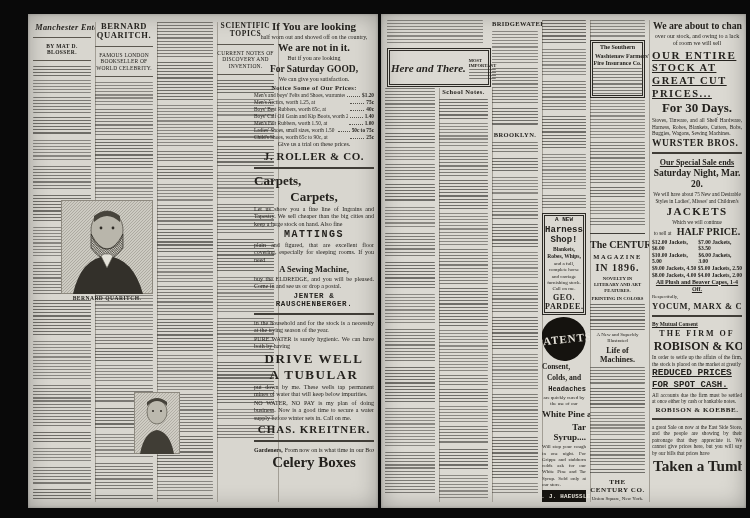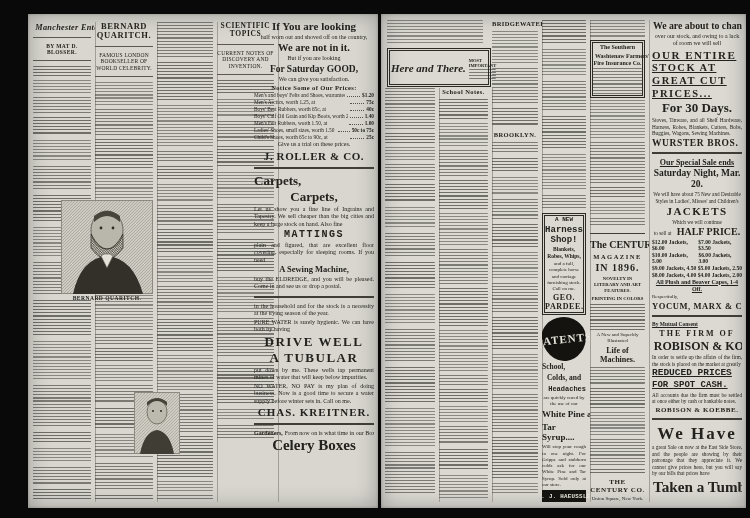--- a/index.html
+++ b/index.html
@@ -228,20 +228,21 @@
       </div>
       <div class="adrule thick"></div>
       <div style="display:flex;flex-direction:column;gap:1px;">
         <div class="big" style="font-size:13px;text-align:left;">Carpets,</div>
         <div class="big" style="font-size:13px;">Carpets,</div>
         <div class="smalljust">Let us show you a fine line of Ingrains and Tapestry.  We sell cheaper than the big cities and keep a large stock on hand.  Also fine</div>
         <div class="big sans caps" style="font-size:10px">MATTINGS</div>
         <div class="smalljust">plain and figured, that are excellent floor covering, especially for sleeping rooms.  If you need</div>
         <div class="big" style="font-size:8.5px">A Sewing Machine,</div>
         <div class="smalljust">buy the ELDREDGE, and you will be pleased.  Come in and see us or drop a postal.</div>
+        <div class="sig sans" style="font-size:7.5px">JENTER &amp; RAUSCHENBERGER.</div>
       </div>
       <div class="adrule thick"></div>
       <div style="display:flex;flex-direction:column;gap:1px;">
         <div class="smalljust">in the household and for the stock is a necessity at the trying season of the year.</div>
         <div class="smalljust">PURE WATER is surely hygienic.  We can have both by having</div>
         <div class="big caps" style="font-size:13px">DRIVE WELL</div>
         <div class="big caps" style="font-size:13px">A TUBULAR</div>
         <div class="smalljust">put down by me.  These wells tap permanent mines of water that will keep below impurities.</div>
         <div class="smalljust">NO WATER, NO PAY is my plan of doing business.  Now is a good time to secure a water supply before winter sets in.  Call on me.</div>
         <div class="sig" style="font-size:11px;letter-spacing:1px">CHAS. KREITNER.</div>
@@ -344,26 +345,26 @@
       <div class="box" style="padding:3px 2px;display:flex;flex-direction:column;gap:1px;flex:0 0 auto;">
         <div class="big sans" style="font-size:6px">A NEW</div>
         <div class="big sans" style="font-size:9px">Harness Shop!</div>
         <div class="small" style="font-size:5.5px;font-weight:bold">Blankets, Robes, Whips,</div>
         <div class="small" style="font-size:5px">and a full, complete horse and carriage furnishing stock.  Call on me.</div>
         <div class="sig" style="font-size:8px">GEO. PARDEE.</div>
       </div>
       <div class="blackblock" style="height:44px;border-radius:48% 52% 50% 50%/42% 46% 54% 58%;transform:rotate(-6deg);flex:0 0 auto;">
         <span style="font-size:11px;font-weight:bold;letter-spacing:1px;">PATENTS</span>
       </div>
-      <div class="big" style="font-size:7.5px;text-align:left">School,</div>
+      <div class="big" style="font-size:7.5px;text-align:left">Consent,</div>
       <div class="big" style="font-size:7.5px">Colds, and</div>
       <div class="big sans" style="font-size:7px;text-align:right">Headaches</div>
       <div class="small" style="font-size:5px">are quickly cured by the use of our</div>
       <div class="big" style="font-size:9px;text-align:left;white-space:nowrap;">White Pine and</div>
-      <div class="big" style="font-size:9px;text-align:left">Tar Syrup....</div>
+      <div class="big" style="font-size:9px;text-align:right">Tar Syrup....</div>
       <div class="smalljust" style="font-size:5px">Will stop your cough in one night.  For Grippe and stubborn colds ask for our White Pine and Tar Syrup.  Sold only at our store.</div>
       <div class="blackblock sans" style="height:12px;flex:0 0 auto;">
         <span style="font-size:5.8px;font-weight:bold;letter-spacing:.3px;white-space:nowrap;">GEO. J. HAEUSSLER.</span>
       </div>
     </div>
 
     <div class="col vr" style="left:209px;top:6px;bottom:6px;width:55px;gap:2px;">
       <div class="ft d2" style="height:18px;flex:0 0 auto;"></div>
       <div class="box" style="padding:3px 2px;display:flex;flex-direction:column;gap:1px;flex:0 0 auto;">
         <div class="big" style="font-size:6px">The Southern</div>
@@ -437,19 +438,18 @@
       <div class="adrule thick"></div>
       <div class="small underl" style="font-size:5.5px;text-align:left;font-weight:bold">By Mutual Consent</div>
       <div class="big" style="font-size:8px;letter-spacing:2px">THE FIRM OF</div>
       <div class="big" style="font-size:12.5px;white-space:nowrap;transform:scale(.96);">ROBISON &amp; KOEBBE</div>
       <div class="smalljust" style="font-size:5.2px">In order to settle up the affairs of the firm, the stock is placed on the market at greatly</div>
       <div class="big sans underl" style="font-size:9.5px;text-align:left">REDUCED PRICES</div>
       <div class="big sans underl" style="font-size:9px;text-align:left">FOR SPOT CASH.</div>
       <div class="smalljust" style="font-size:5.2px">All accounts due the firm must be settled at once either by cash or bankable notes.</div>
       <div class="sig" style="font-size:7px">ROBISON &amp; KOEBBE.</div>
       <div class="adrule thick"></div>
-      <div class="big" style="font-size:17px;letter-spacing:2px">We Have</div>
       <div class="smalljust" style="font-size:5.2px">a great Sale on now at the East Side Store, and the people are showing by their patronage that they appreciate it.  We cannot give prices here, but you will say by our bills that prices have</div>
       <div class="big" style="font-size:15.5px;white-space:nowrap;transform:scale(.98);">Taken a Tumble</div>
 
     </div>
   </div>
 </div>
 
 </body></html>

